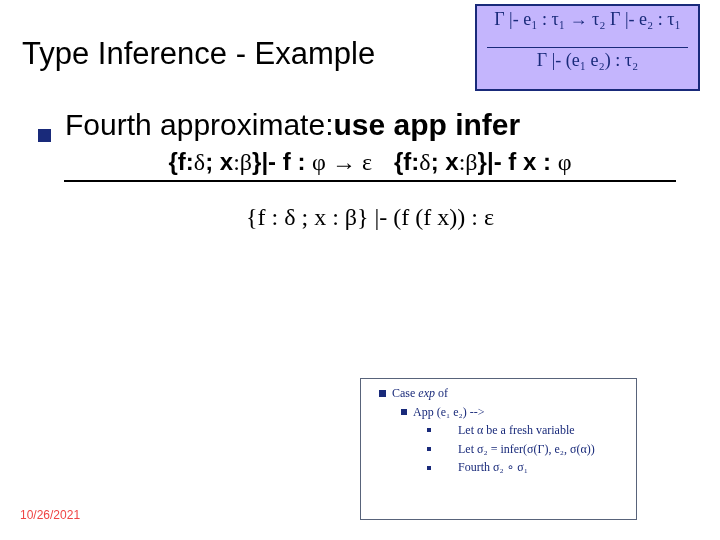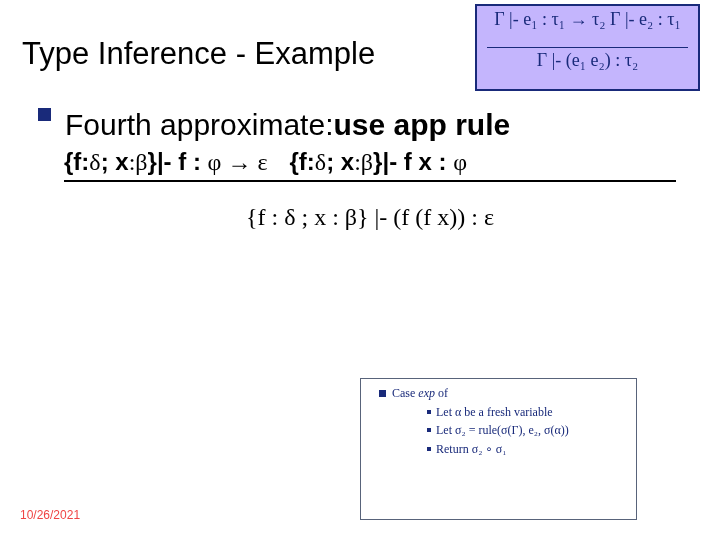--- a/index.html
+++ b/index.html
@@ -41,38 +41,38 @@
     padding: 2px 0 0 0;
     margin: 16px 6px;
   }
   .body-line {
     position: absolute;
     top: 108px;
     left: 38px;
     font-size: 30px;
     color: #000;
     display: flex;
-    align-items: flex-start;
+    align-items: flex-end;
   }
   .bullet {
     display: inline-block;
     width: 13px; height: 13px;
     background: #192a7a;
     margin-right: 14px;
   }
   .bold { font-weight: bold; }
   .derive-box {
     position: absolute;
     top: 148px;
     left: 64px;
     width: 612px;
   }
   .derive-top {
     font-size: 24px;
-    text-align: left;
+    text-align: center;
     padding-bottom: 4px;
     font-family: Arial, Helvetica, sans-serif;
     font-weight: bold;
   }
   .derive-top .serif { font-family: "Times New Roman", serif; font-weight: normal; }
   .derive-bot {
     font-size: 24px;
     text-align: center;
     border-top: 2.2px solid #000;
     padding-top: 22px;
@@ -101,21 +101,21 @@
     display: inline-block;
     background: #192a7a;
     vertical-align: middle;
     flex: none;
   }
   .b1 { width: 7px; height: 7px; margin-right: 6px; }
   .b2 { width: 6px; height: 6px; margin-right: 6px; }
   .b3 { width: 4px; height: 4px; margin-right: 5px; }
   .ind1 { padding-left: 16px; }
   .ind2 { padding-left: 38px; }
-  .ind3 { padding-left: 64px; }
+  .ind3 { padding-left: 64px; gap: 22px; }
   .italic { font-style: italic; }
   .date {
     position: absolute;
     left: 20px;
     bottom: 18px;
     font-size: 12px;
     color: #ef4444;
     font-family: Arial, Helvetica, sans-serif;
   }
   .serif { font-family: "Times New Roman", serif; }
@@ -126,42 +126,46 @@
 <div class="title">Type Inference - Example</div>
 
 <div class="rule-box">
   <div class="rule-top serif">Γ |- e₁ : τ₁ → τ₂    Γ |- e₂ : τ₁</div>
   <div class="rule-bot serif">Γ |- (e₁ e₂) : τ₂</div>
 </div>
 
 <div class="body-line">
   <span class="bullet"></span>
   <span>Fourth approximate: </span>
-  <span class="bold">use app rule</span>
+  <span class="bold">use app infer</span>
 </div>
 
 <div class="derive-box">
   <div class="derive-top">
     <span>{f:</span><span class="serif">δ</span><span>; x</span><span class="serif">:</span><span class="serif">β</span><span>}|- f : </span><span class="serif">φ</span><span class="serif"> → </span><span class="serif">ε</span><span class="gap"></span><span>{f:</span><span class="serif">δ</span><span>; x</span><span class="serif">:</span><span class="serif">β</span><span>}|- f x : </span><span class="serif">φ</span>
   </div>
   <div class="derive-bot">{f : δ ; x : β} |- (f (f x)) : ε</div>
 </div>
 
 <div class="algo-box">
   <div class="algo-line ind1">
     <span class="sb b1"></span>
     <span><span>Case </span><span class="italic">exp</span><span> of</span></span>
   </div>
+  <div class="algo-line ind2">
+    <span class="sb b2"></span>
+    <span>App (e₁ e₂) --&gt;</span>
+  </div>
   <div class="algo-line ind3">
     <span class="sb b3"></span>
     <span>Let α be a fresh variable</span>
   </div>
   <div class="algo-line ind3">
     <span class="sb b3"></span>
-    <span>Let σ₂ = rule(σ(Γ), e₂, σ(α))</span>
+    <span>Let σ₂ = infer(σ(Γ), e₂, σ(α))</span>
   </div>
   <div class="algo-line ind3">
     <span class="sb b3"></span>
-    <span>Return σ₂ ∘ σ₁</span>
+    <span>Fourth σ₂ ∘ σ₁</span>
   </div>
 </div>
 
 <div class="date">10/26/2021</div>
 
 </body></html>

